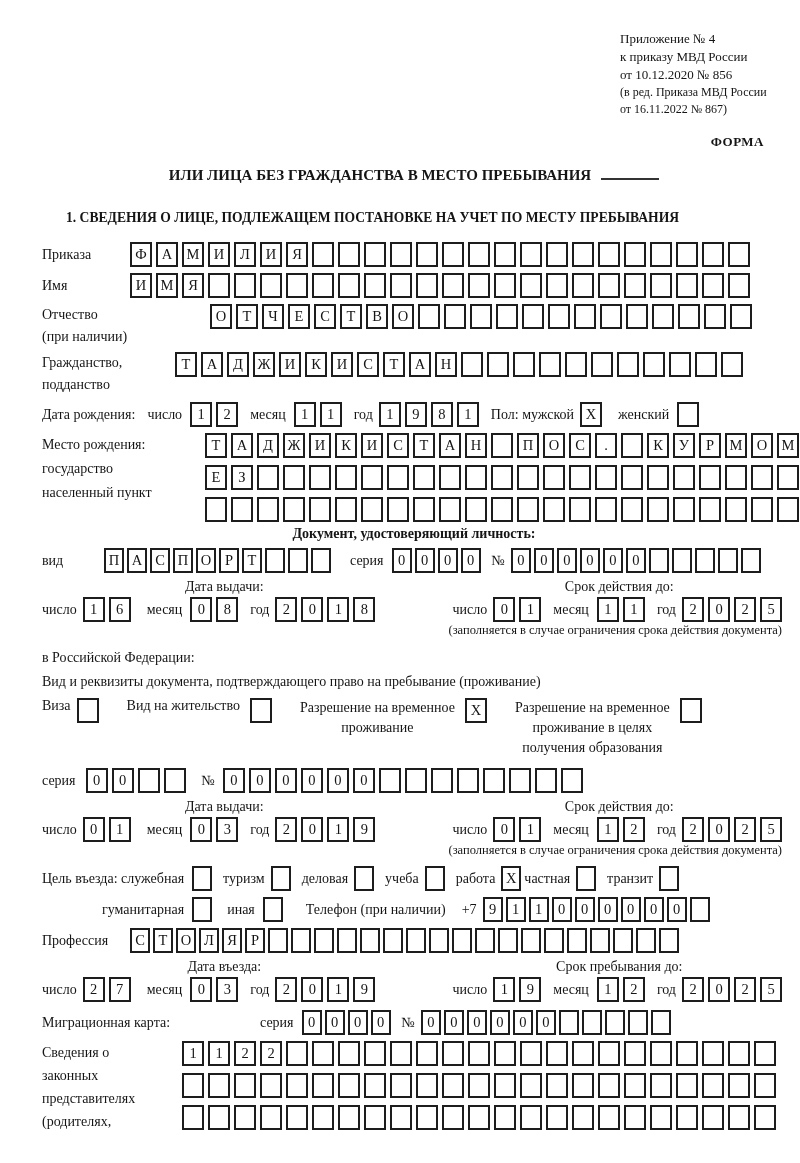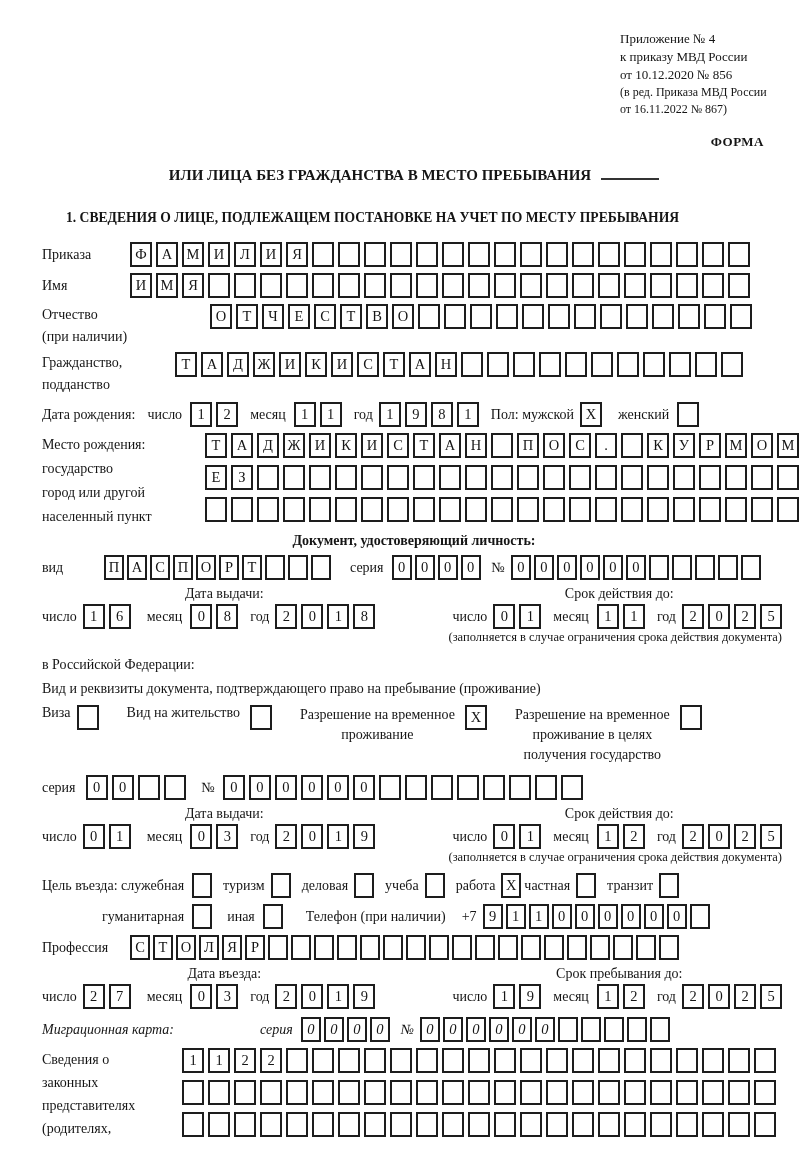--- a/index.html
+++ b/index.html
@@ -223,21 +223,20 @@
     <span class="lbl ml12 mr8">женский</span>
     <span class="cellrow">
         <span class="cell"></span>
       </span>
   </div>
 
   <div class="row-top" style="margin-top:4px;">
     <span class="lbl w165" style="line-height:24px;">
       <div>Место рождения:</div>
       <div>государство</div>
-      <div>город или другой</div>
       <div>населенный пункт</div>
     </span>
     <span>
       <div class="cellrow" style="margin-bottom:7px;">
           <span class="cell">Т</span>
           <span class="cell">А</span>
           <span class="cell">Д</span>
           <span class="cell">Ж</span>
           <span class="cell">И</span>
           <span class="cell">К</span>
@@ -419,21 +418,21 @@
       <div>Разрешение на временное</div>
       <div>проживание</div>
     </span>
     <span class="cellrow">
         <span class="cell">X</span>
       </span>
     <span class="gap24"></span>
     <span class="cb-label-c mr10">
       <div>Разрешение на временное</div>
       <div>проживание в целях</div>
-      <div>получения государство</div>
+      <div>получения образования</div>
     </span>
     <span class="cellrow">
         <span class="cell"></span>
       </span>
   </div>
 
   <div class="row" style="margin-top:10px;">
     <span class="lbl mr10">серия</span>
     <span class="cellrow">
         <span class="cell">0</span>
@@ -635,21 +634,21 @@
         <span class="cellrow">
             <span class="cell">2</span>
             <span class="cell">0</span>
             <span class="cell">2</span>
             <span class="cell">5</span>
           </span>
       </div>
     </div>
   </div>
 
-  <div class="row tight" style="margin-top:8px;font-style:italic;">
+  <div class="row tight" style="margin-top:8px;">
     <span class="lbl" style="width:218px;">Миграционная карта:</span>
     <span class="lbl mr8">серия</span>
     <span class="cellrow">
         <span class="cell">0</span>
         <span class="cell">0</span>
         <span class="cell">0</span>
         <span class="cell">0</span>
       </span>
     <span class="lbl ml8 mr6">№</span>
     <span class="cellrow">

